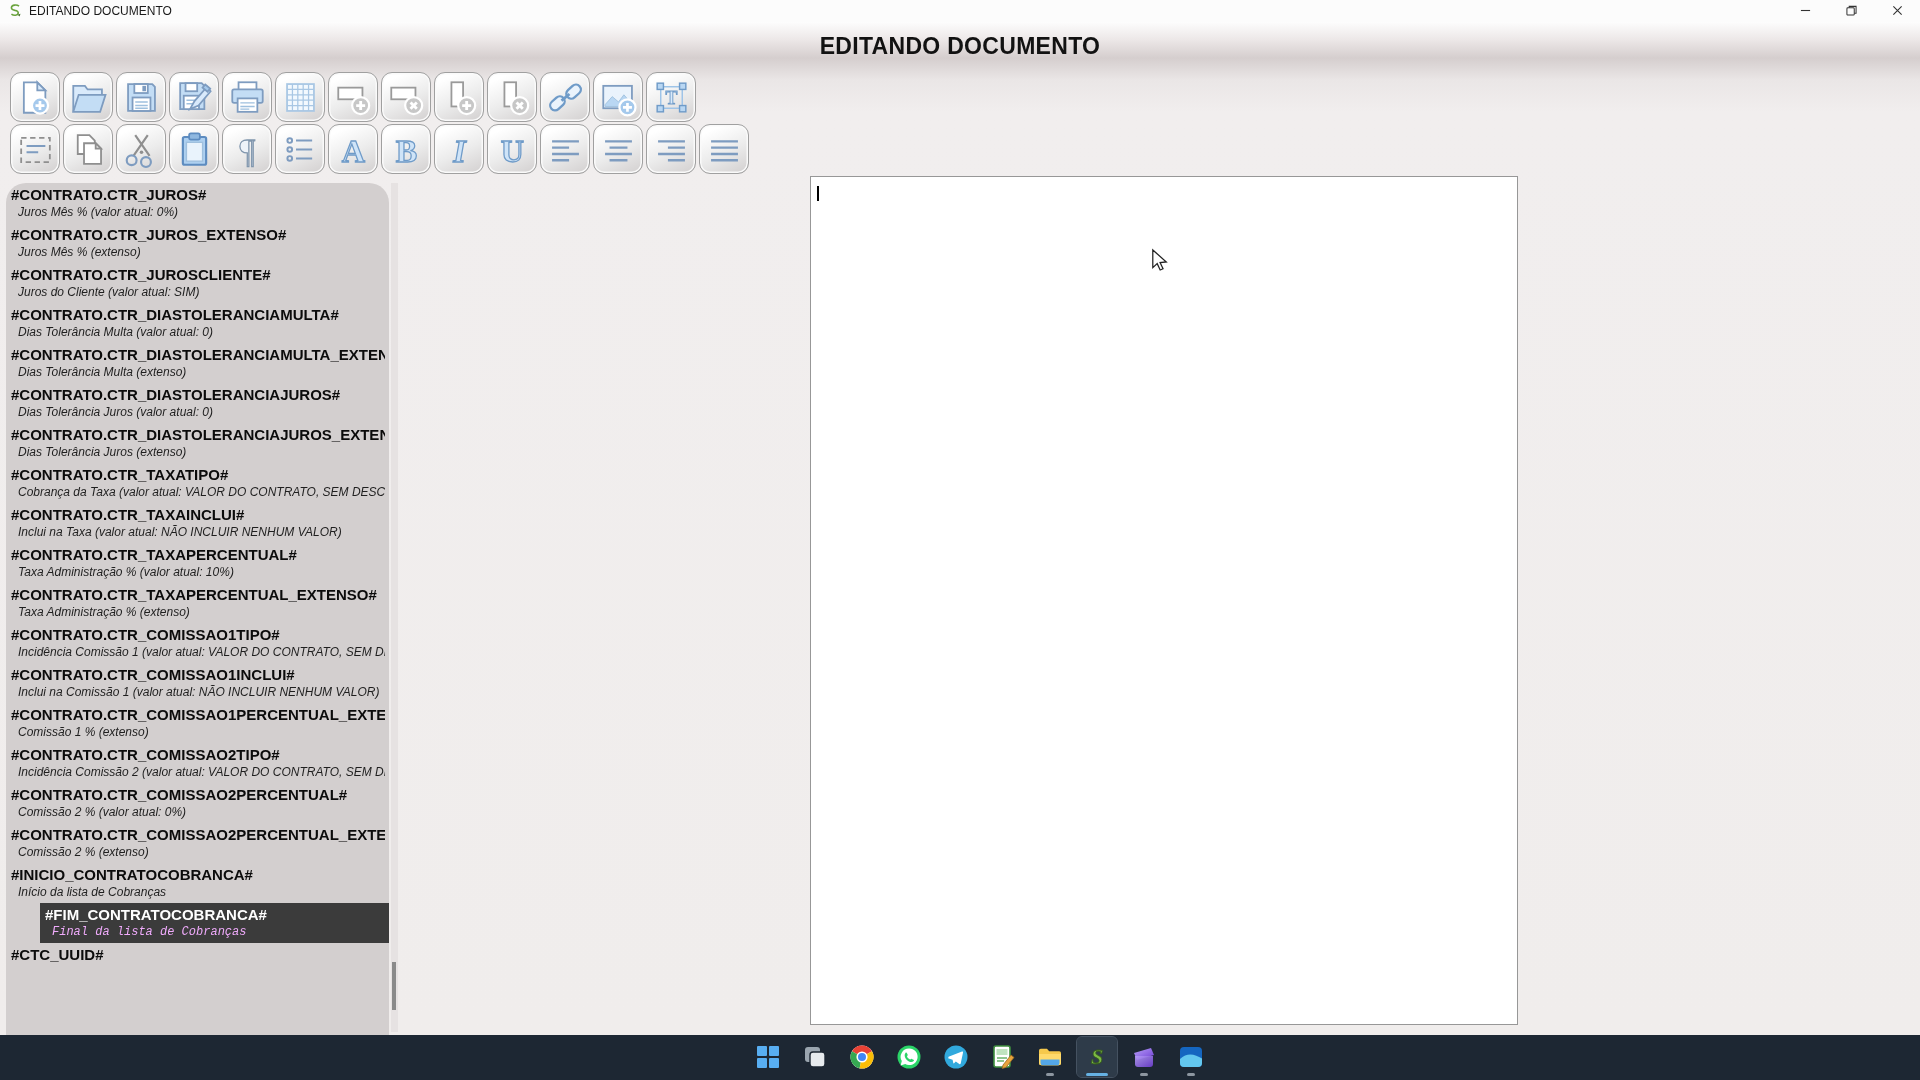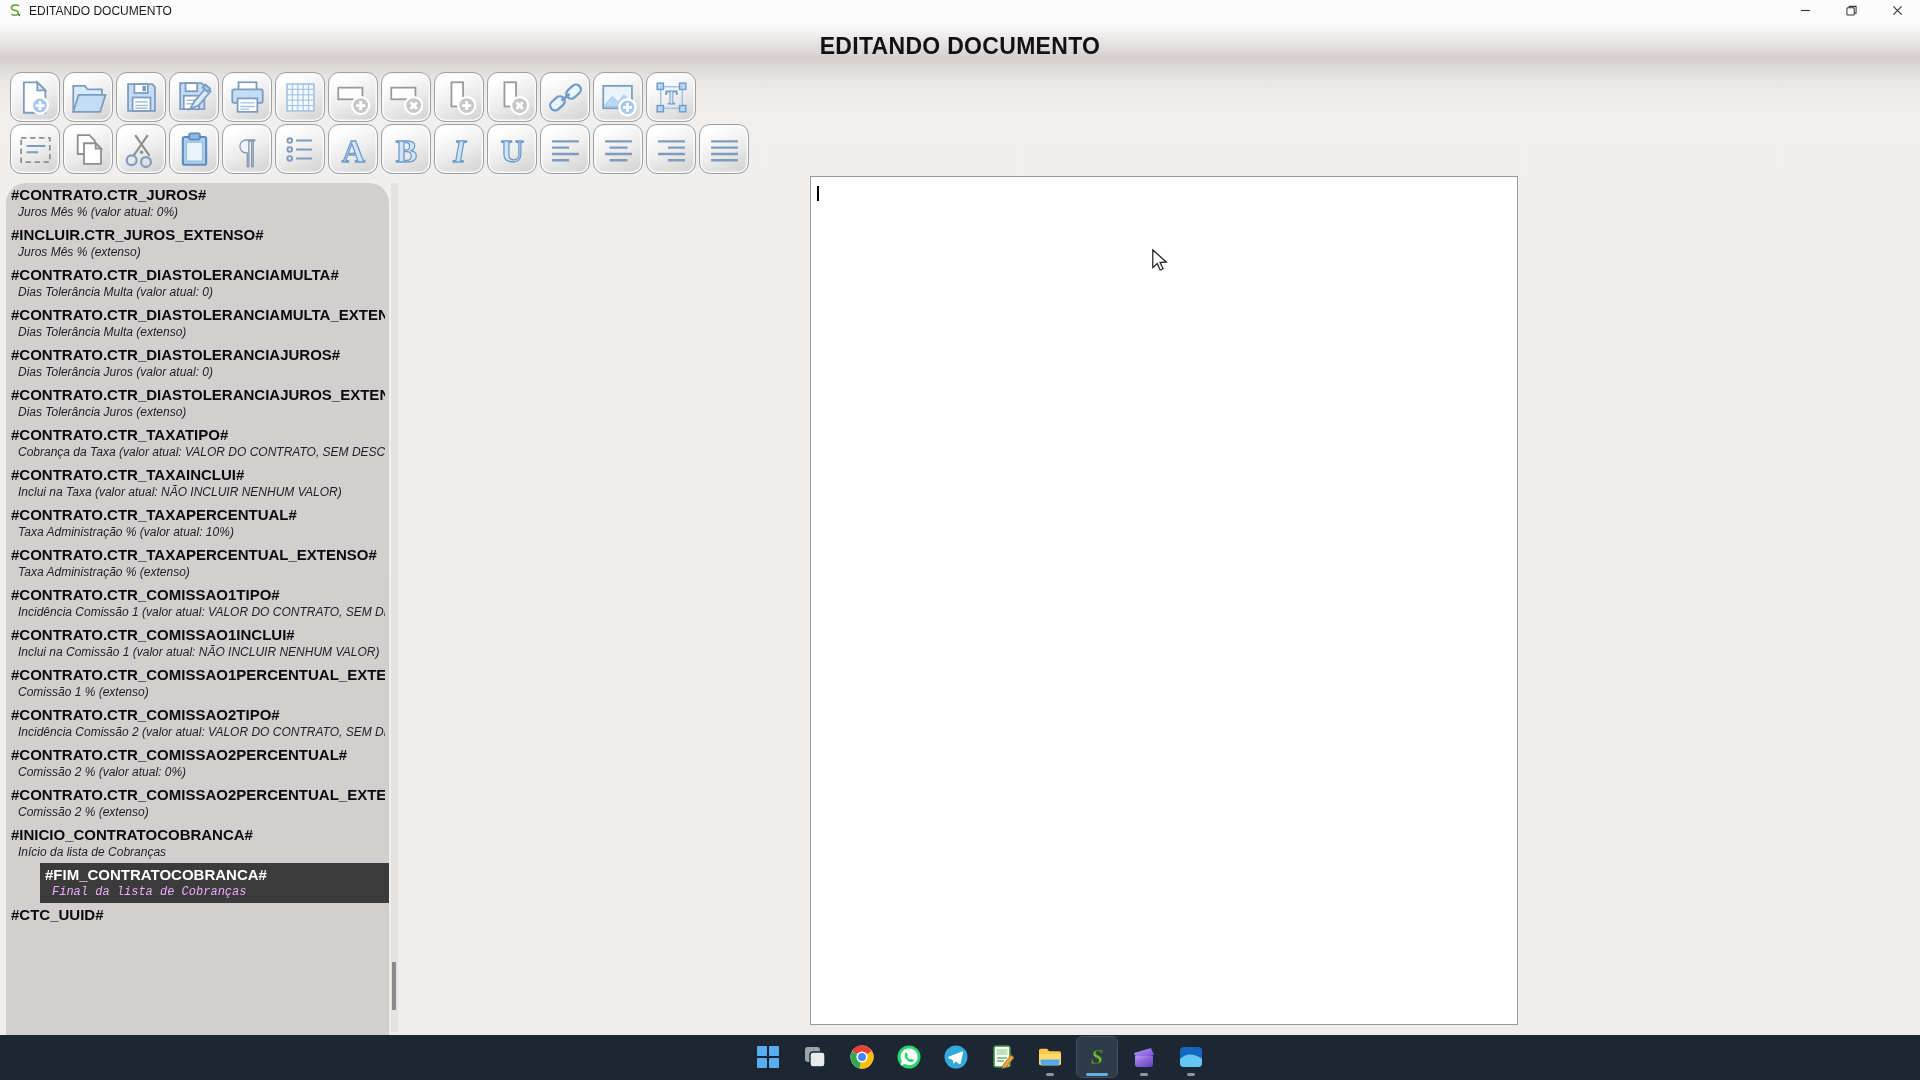--- a/index.html
+++ b/index.html
@@ -326,22 +326,26 @@
         </span>
       </div>
     </div>
 
   <div class="sidebar" id="sidebar-list">
       <div class="sb-item">
         <div class="sb-tag">#CONTRATO.CTR_JUROS#</div>
         <div class="sb-desc">Juros Mês % (valor atual:  0%)</div>
       </div>
       <div class="sb-item">
-        <div class="sb-tag">#INCLUIR.CTR_JUROS_EXTENSO#</div>
+        <div class="sb-tag">#CONTRATO.CTR_JUROS_EXTENSO#</div>
         <div class="sb-desc">Juros Mês % (extenso)</div>
+      </div>
+      <div class="sb-item">
+        <div class="sb-tag">#CONTRATO.CTR_JUROSCLIENTE#</div>
+        <div class="sb-desc">Juros do Cliente (valor atual: SIM)</div>
       </div>
       <div class="sb-item">
         <div class="sb-tag">#CONTRATO.CTR_DIASTOLERANCIAMULTA#</div>
         <div class="sb-desc">Dias Tolerância Multa (valor atual: 0)</div>
       </div>
       <div class="sb-item">
         <div class="sb-tag">#CONTRATO.CTR_DIASTOLERANCIAMULTA_EXTENSO#</div>
         <div class="sb-desc">Dias Tolerância Multa (extenso)</div>
       </div>
       <div class="sb-item">

